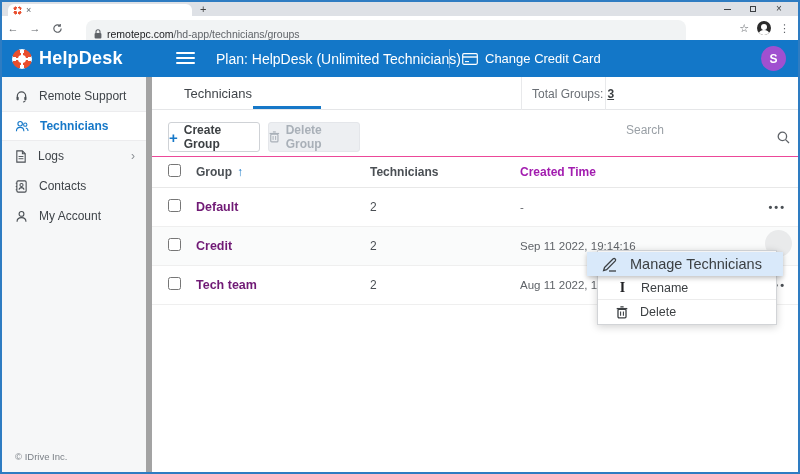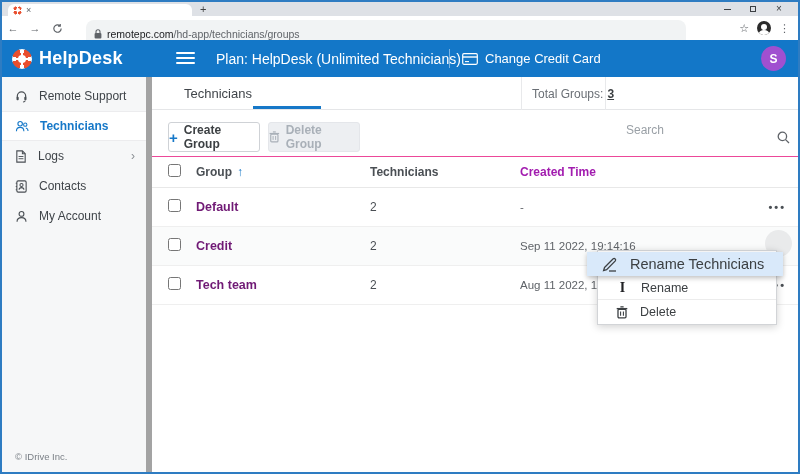--- a/index.html
+++ b/index.html
@@ -303,21 +303,21 @@
     <div class="ripple"></div>
   </div>
 
   <div class="ctxmenu">
     <div class="ctx-spacer"></div>
     <div class="ctx-highlight">
       <svg width="17" height="15" viewBox="0 0 17 15">
           <path d="M3.5 10.5 12.2 1.8a1.5 1.5 0 0 1 2.1 2.1L5.6 12.6l-3 .9z" fill="none" stroke="#3c4043" stroke-width="1.3"></path>
           <line x1="8" y1="14" x2="15" y2="14" stroke="#3c4043" stroke-width="1.3"></line>
         </svg>
-      <span>Rename Technicians</span>
+      <span>Manage Technicians</span>
     </div>
     <div class="ctx-item bordered">
       <span class="ibeam">I</span>
       <span>Rename</span>
     </div>
     <div class="ctx-item">
       <svg width="12" height="13" viewBox="0 0 11 12">
           <rect x="1.8" y="3" width="7.4" height="8" rx="1" fill="none" stroke="#3c4043" stroke-width="1.2"></rect>
           <line x1="0.6" y1="2.4" x2="10.4" y2="2.4" stroke="#3c4043" stroke-width="1.2"></line>
           <line x1="4" y1="0.8" x2="7" y2="0.8" stroke="#3c4043" stroke-width="1.2"></line>

